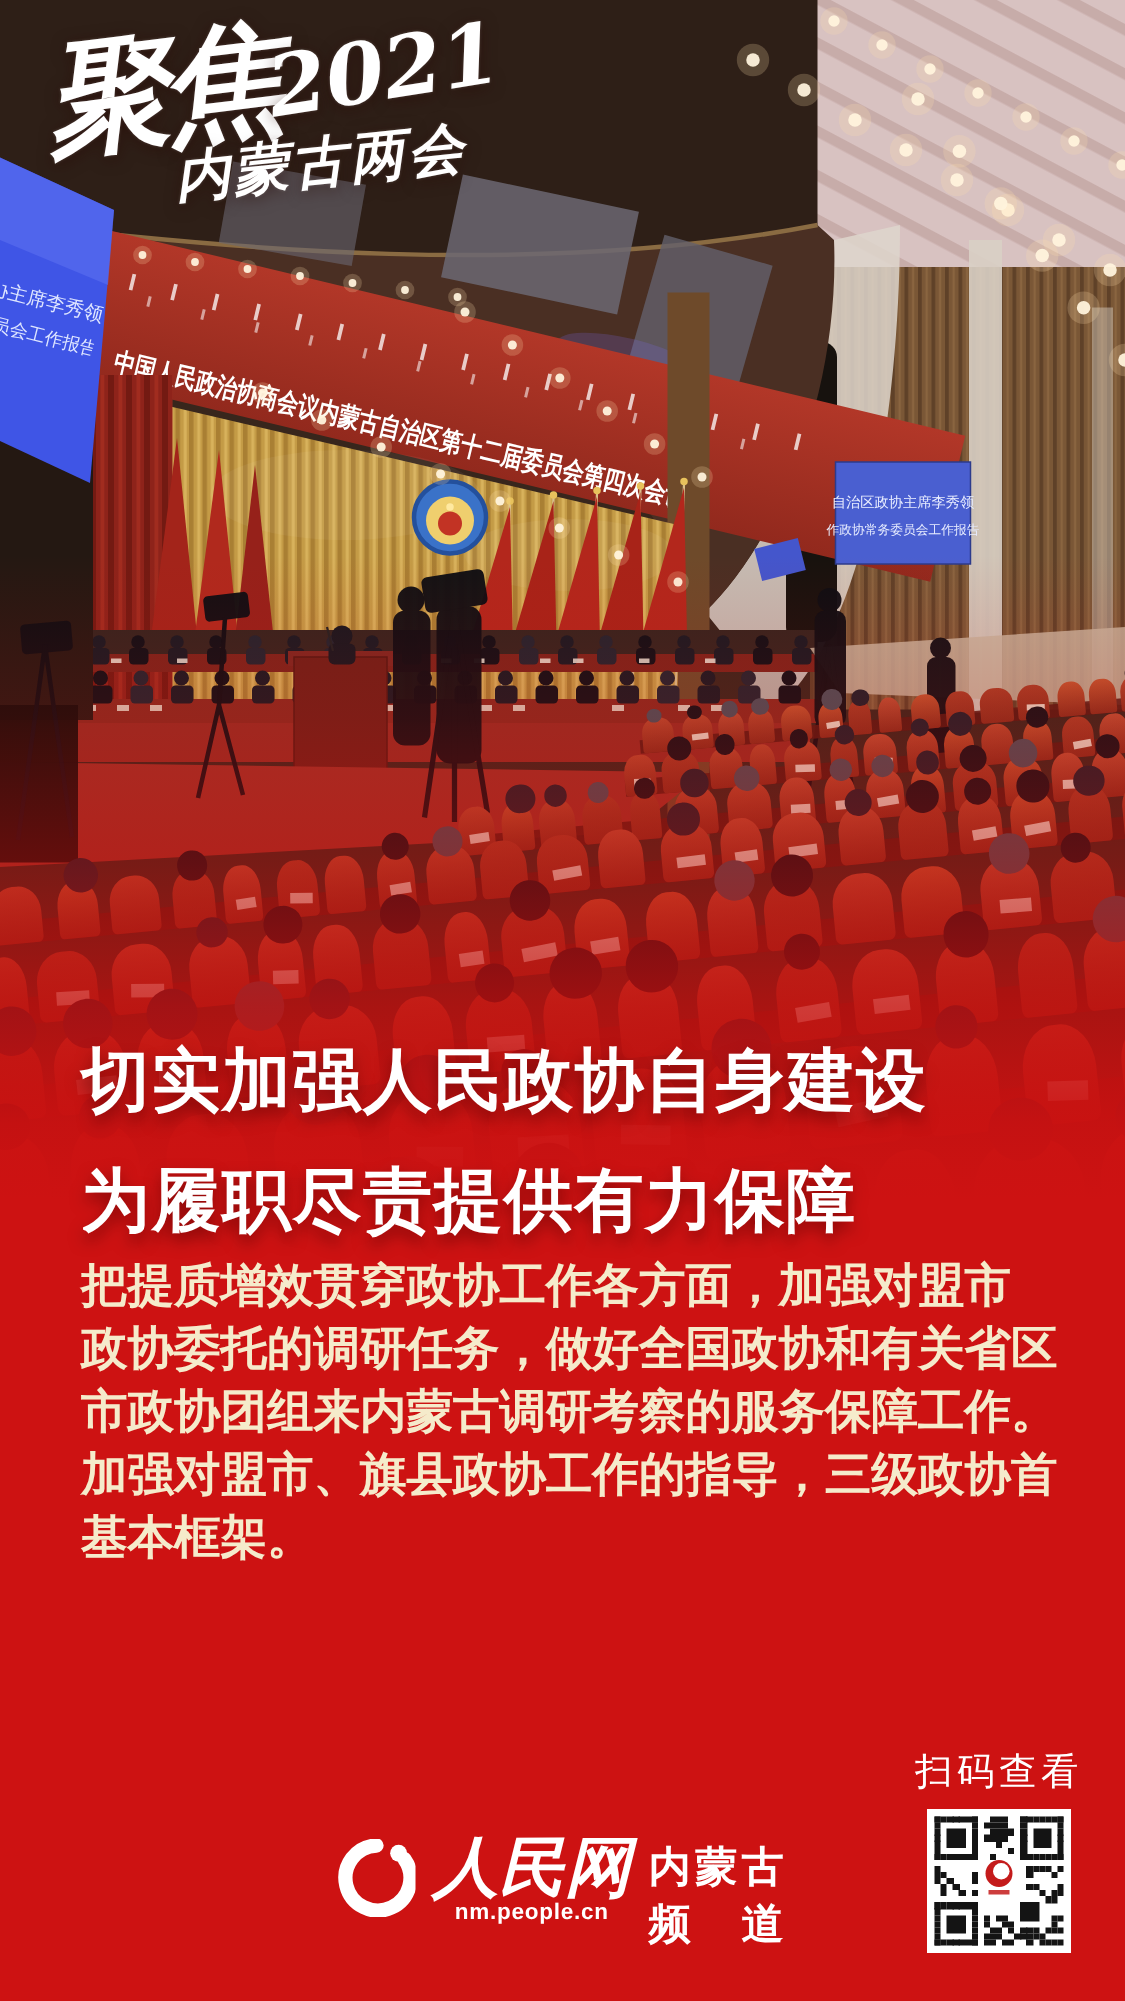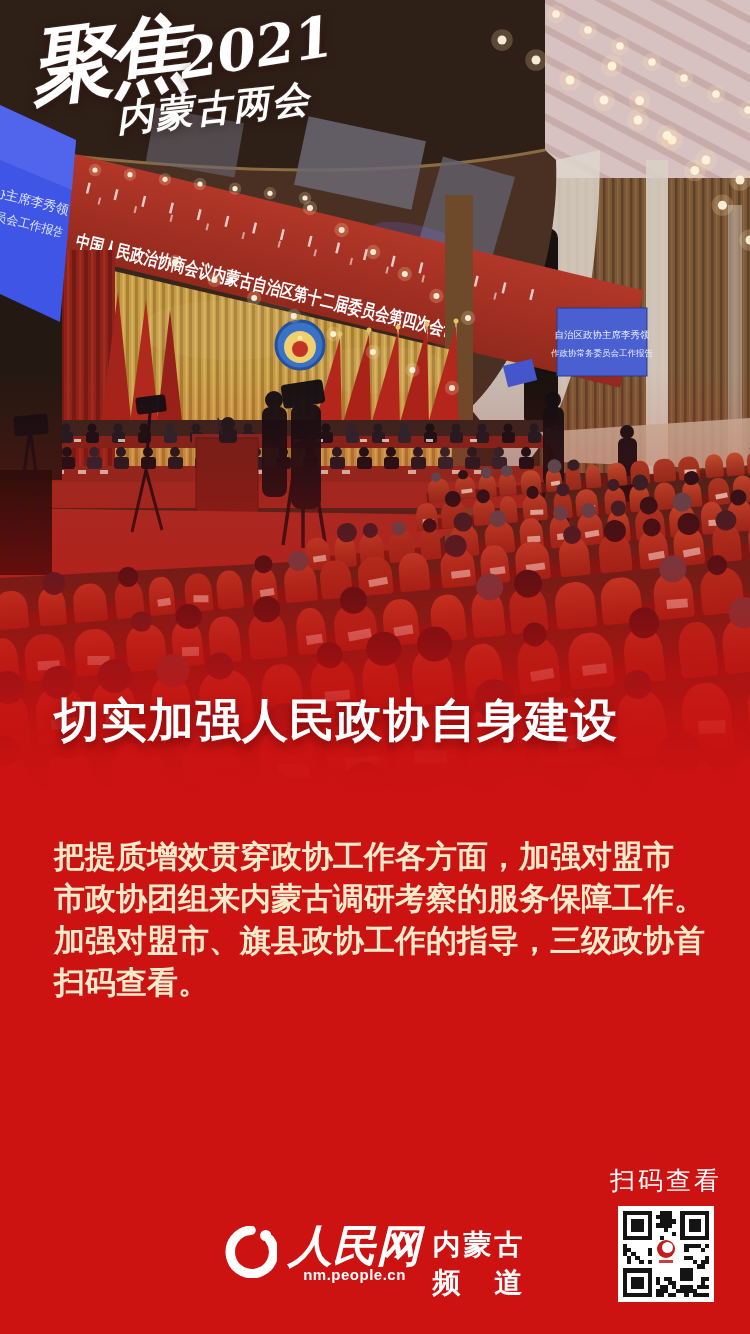--- a/index.html
+++ b/index.html
@@ -655,27 +655,29 @@
 
     <div id="logo">
       <div class="logo-focus">聚焦</div>
       <div class="logo-year">2021</div>
       <div class="logo-event">内蒙古两会</div>
     </div>
   </div>
 
   <div class="headline">
     <div>切实加强人民政协自身建设</div>
+    <div>为履职尽责提供有力保障</div>
   </div>
 
   <div class="body-text">
     <div>把提质增效贯穿政协工作各方面，加强对盟市</div>
+    <div>政协委托的调研任务，做好全国政协和有关省区</div>
     <div>市政协团组来内蒙古调研考察的服务保障工作。</div>
     <div>加强对盟市、旗县政协工作的指导，三级政协首</div>
-    <div>扫码查看。</div>
+    <div>基本框架。</div>
   </div>
 
 
   <div class="scan-label">扫码查看</div>
 
   <div class="qr">
     <div id="qr-grid">
         <div class="qm" style="left: 0px; top: 0px; width: 4.4px; height: 4.4px;"></div>
         <div class="qm" style="left: 0px; top: 24.6px; width: 4.4px; height: 4.4px;"></div>
         <div class="qm" style="left: 0px; top: 0px; width: 4.4px; height: 4.4px;"></div>

